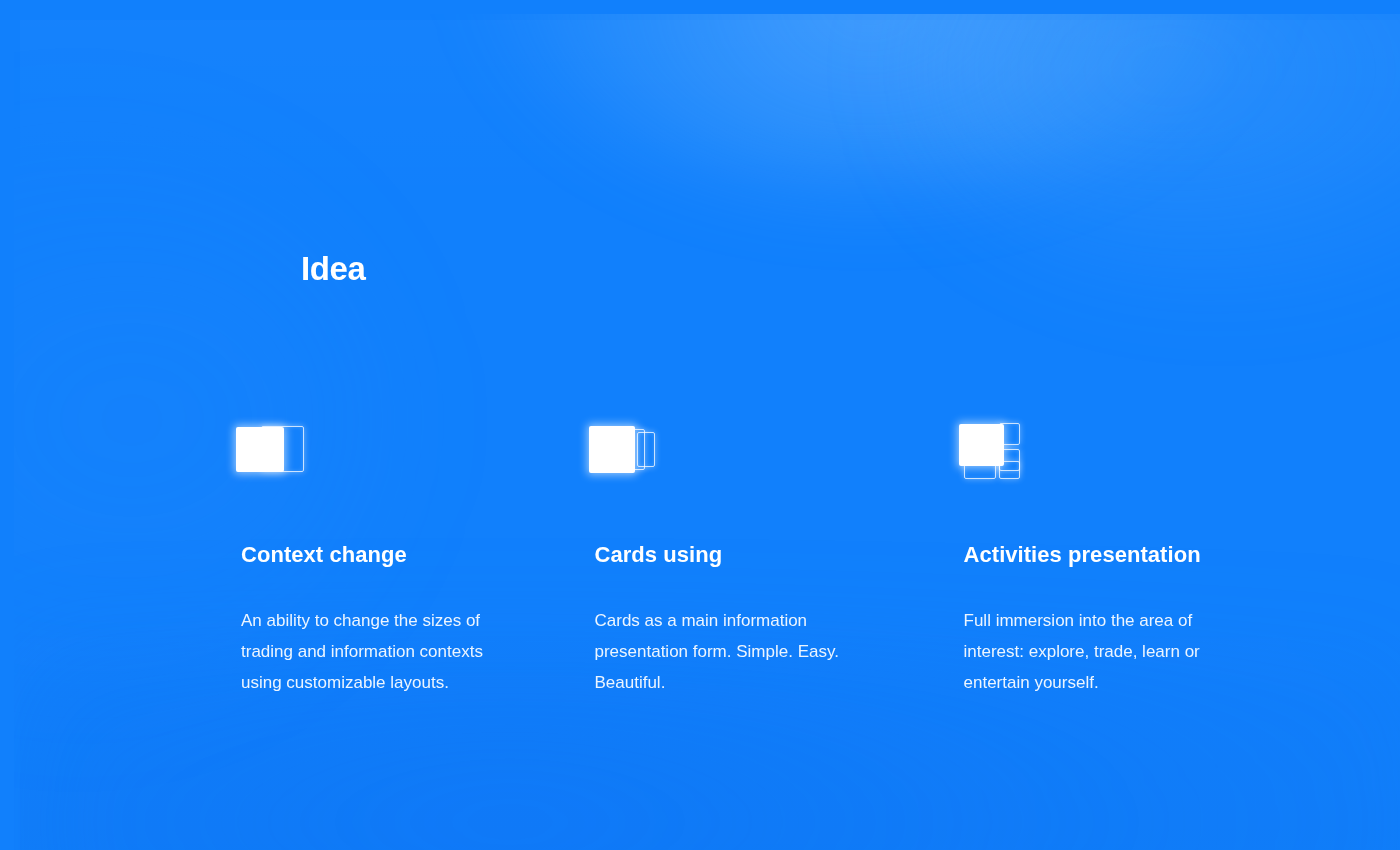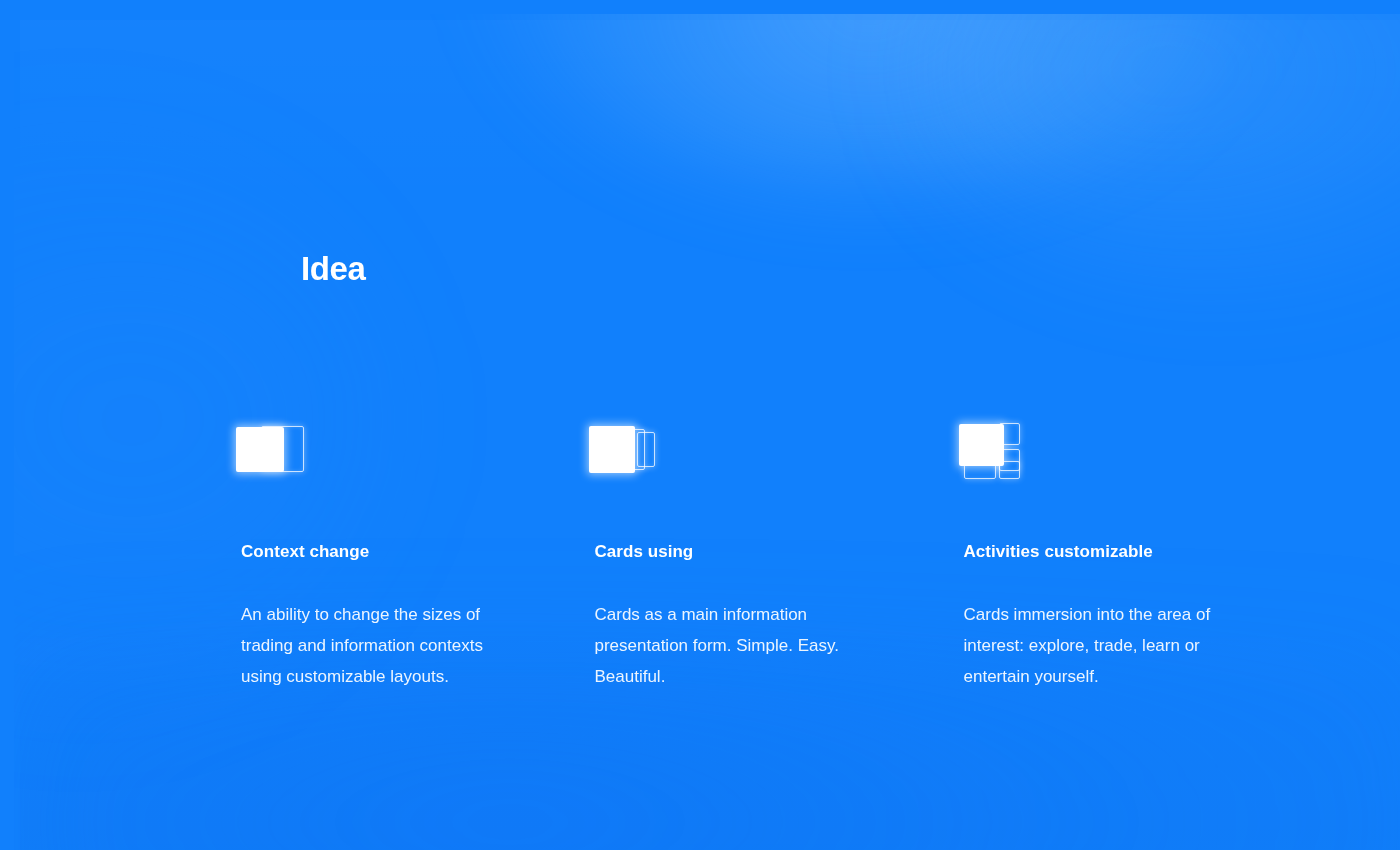--- a/index.html
+++ b/index.html
@@ -144,21 +144,21 @@
   .icon-cards .c-back  { left:48px; top:13px; width:14px; height:35px; }
 
   
   .icon-activities .a-main      { left:0px;  top:5px;  width:45px; height:42px; }
   .icon-activities .a-right-top { left:40px; top:4px;  width:21px; height:22px; }
   .icon-activities .a-right-bot { left:40px; top:30px; width:21px; height:22px; }
   .icon-activities .a-bot-left  { left:5px;  top:42px; width:32px; height:12px; }
   .icon-activities .a-bot-right { left:40px; top:42px; width:21px; height:12px; }
 
   .feature-title {
-    font-size:17px;
+    font-size:22px;
     font-weight:bold;
     color:#ffffff;
     letter-spacing:0.05px;
     margin-bottom:21px;
     line-height:1.2;
   }
 
   .feature-body {
     font-size:17px;
     line-height:31px;
@@ -206,18 +206,18 @@
     </div>
 
     <div class="feature">
       <div class="feature-icon icon-activities">
         <span class="ic-out  a-right-top"></span>
         <span class="ic-out  a-right-bot"></span>
         <span class="ic-out  a-bot-left"></span>
         <span class="ic-out  a-bot-right"></span>
         <span class="ic-fill a-main"></span>
       </div>
-      <div class="feature-title">Activities customizable</div>
-      <div class="feature-body">Cards immersion into the area of interest: explore, trade, learn or entertain yourself.</div>
+      <div class="feature-title">Activities presentation</div>
+      <div class="feature-body">Full immersion into the area of interest: explore, trade, learn or entertain yourself.</div>
     </div>
 
   </div>
 </div>
 
 </body></html>

